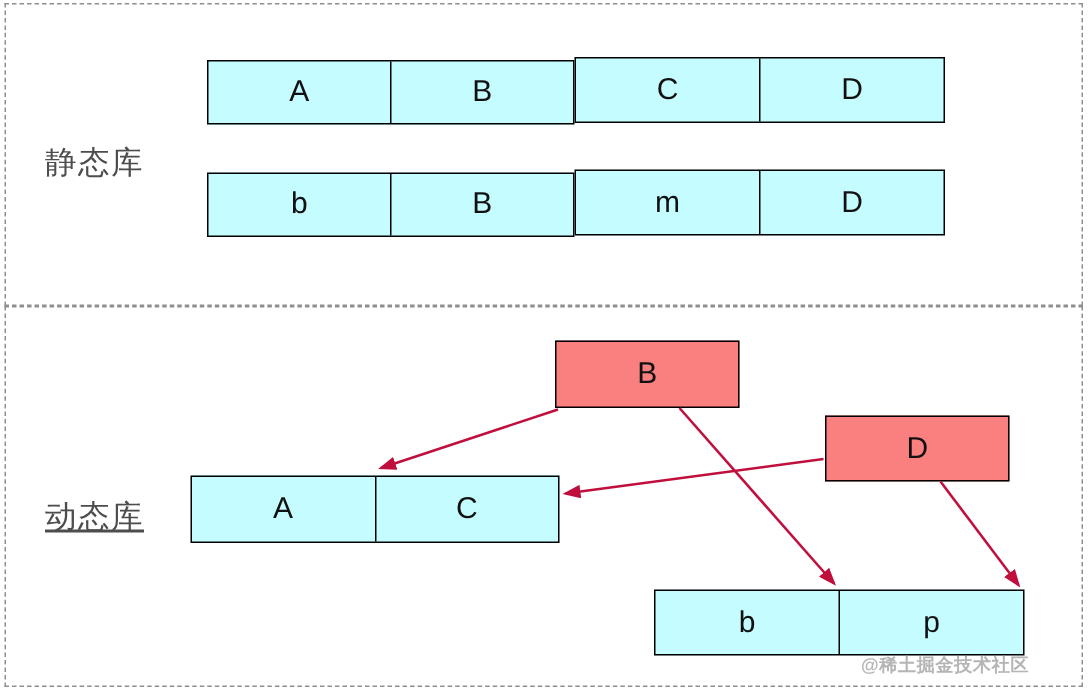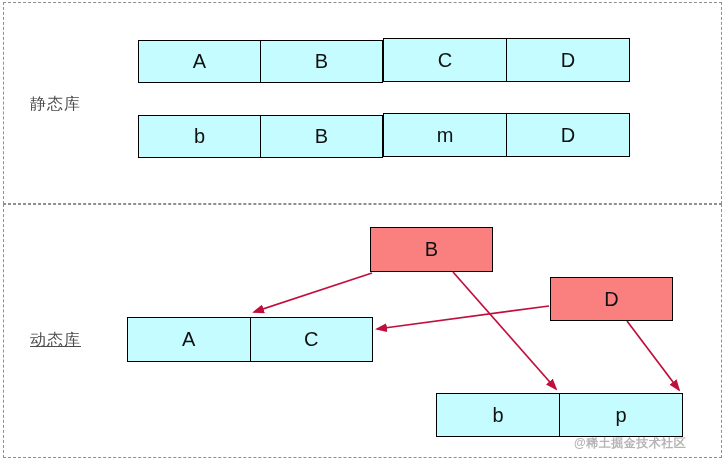--- a/index.html
+++ b/index.html
@@ -22,21 +22,21 @@
     background: #ffffff;
     overflow: hidden;
   }
   .dashed-panel {
     position: absolute;
     border: 1px dashed var(--dashed-border);
     background: transparent;
   }
   .section-label {
     position: absolute;
-    font-size: 16px;
+    font-size: 21px;
     color: var(--label);
     letter-spacing: 1px;
     white-space: nowrap;
   }
   .cell-group {
     position: absolute;
     display: flex;
     border: 1px solid var(--box-border);
     background: var(--cell-fill);
   }

